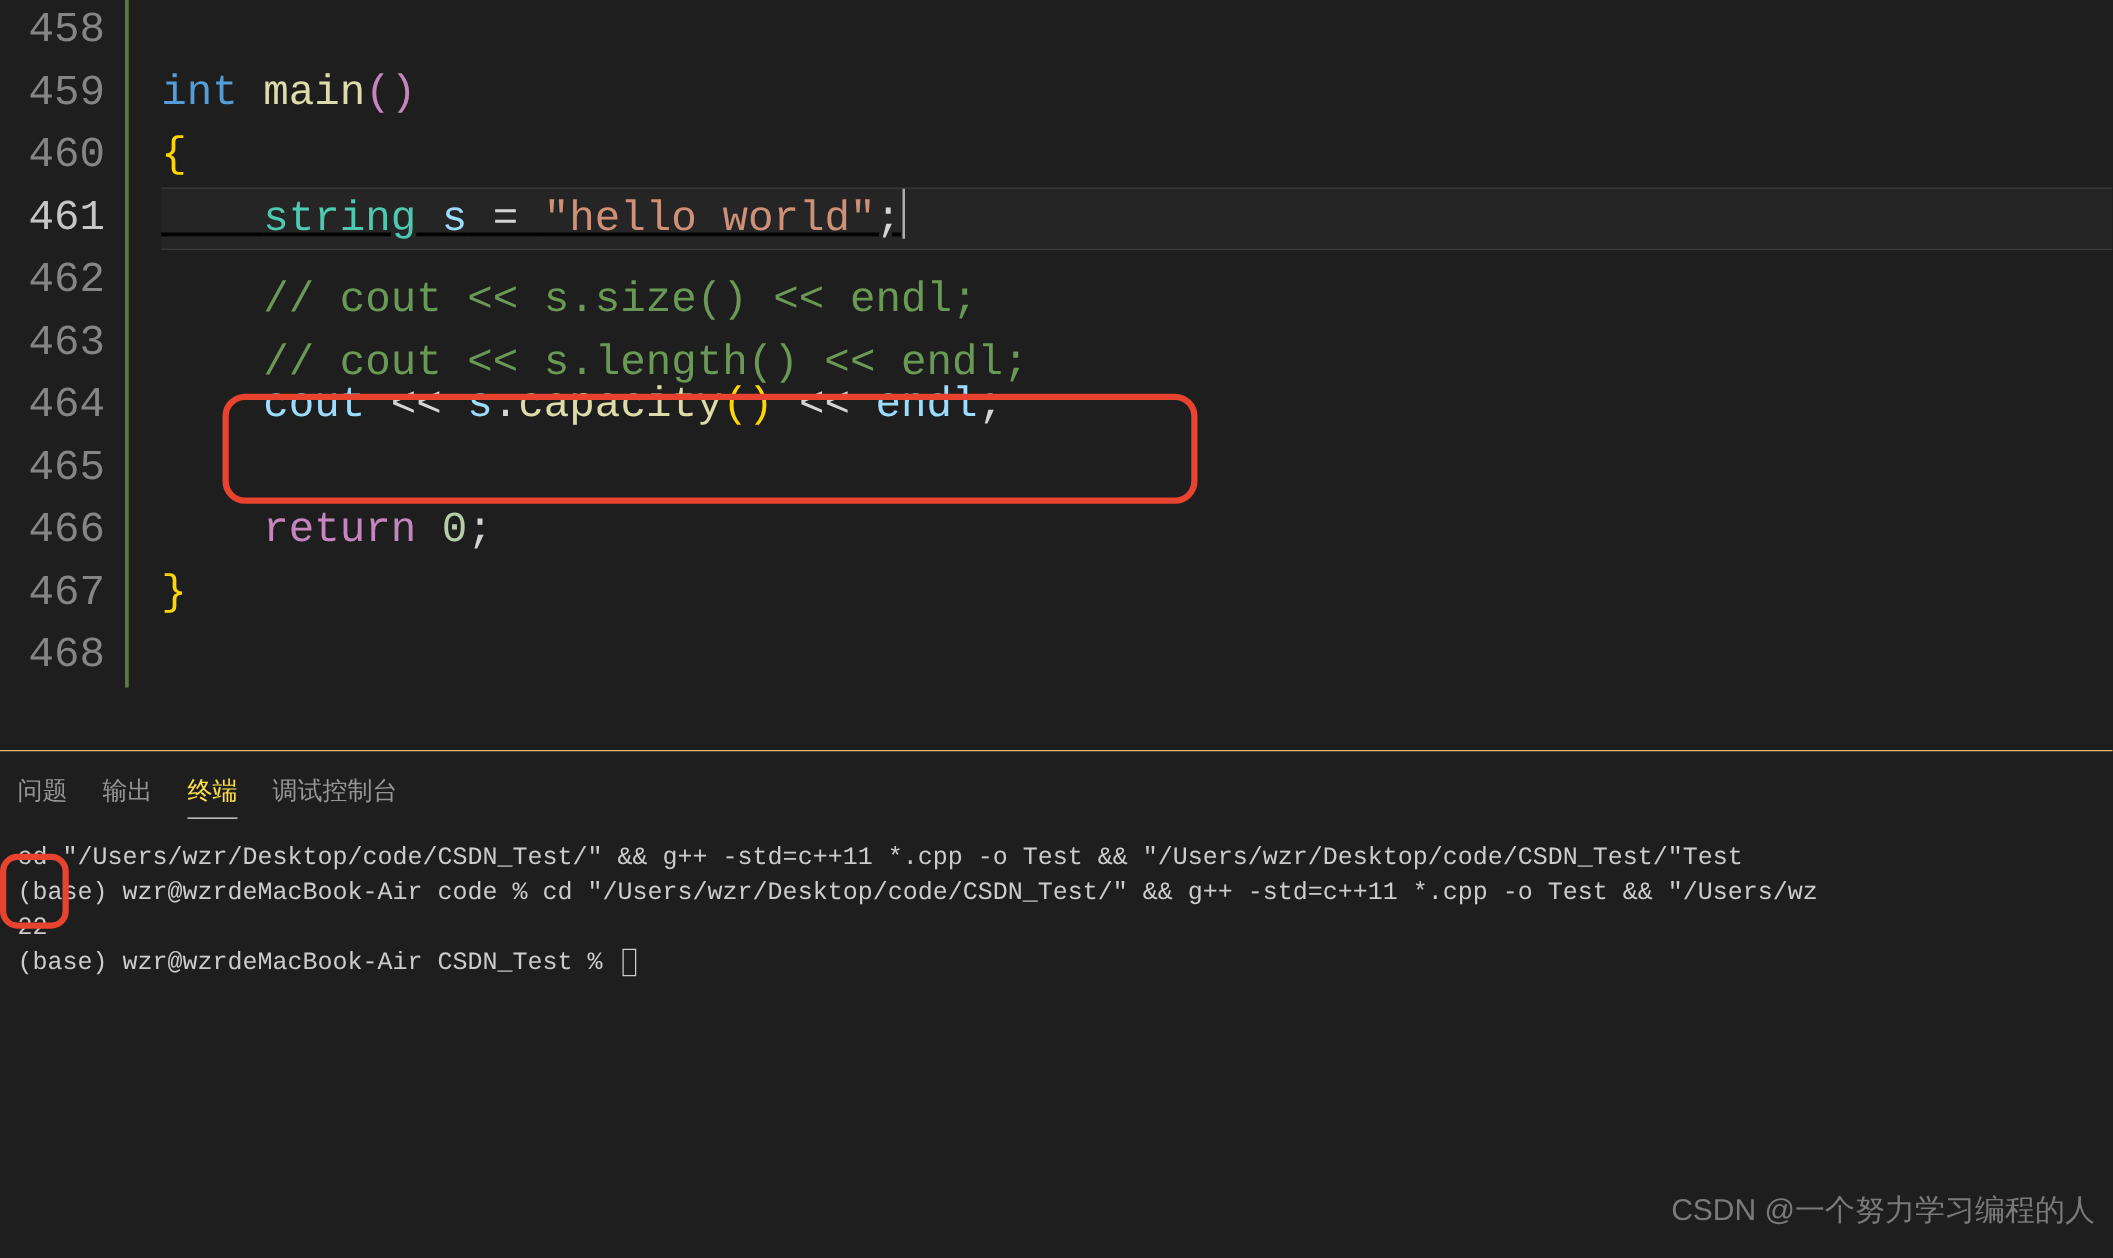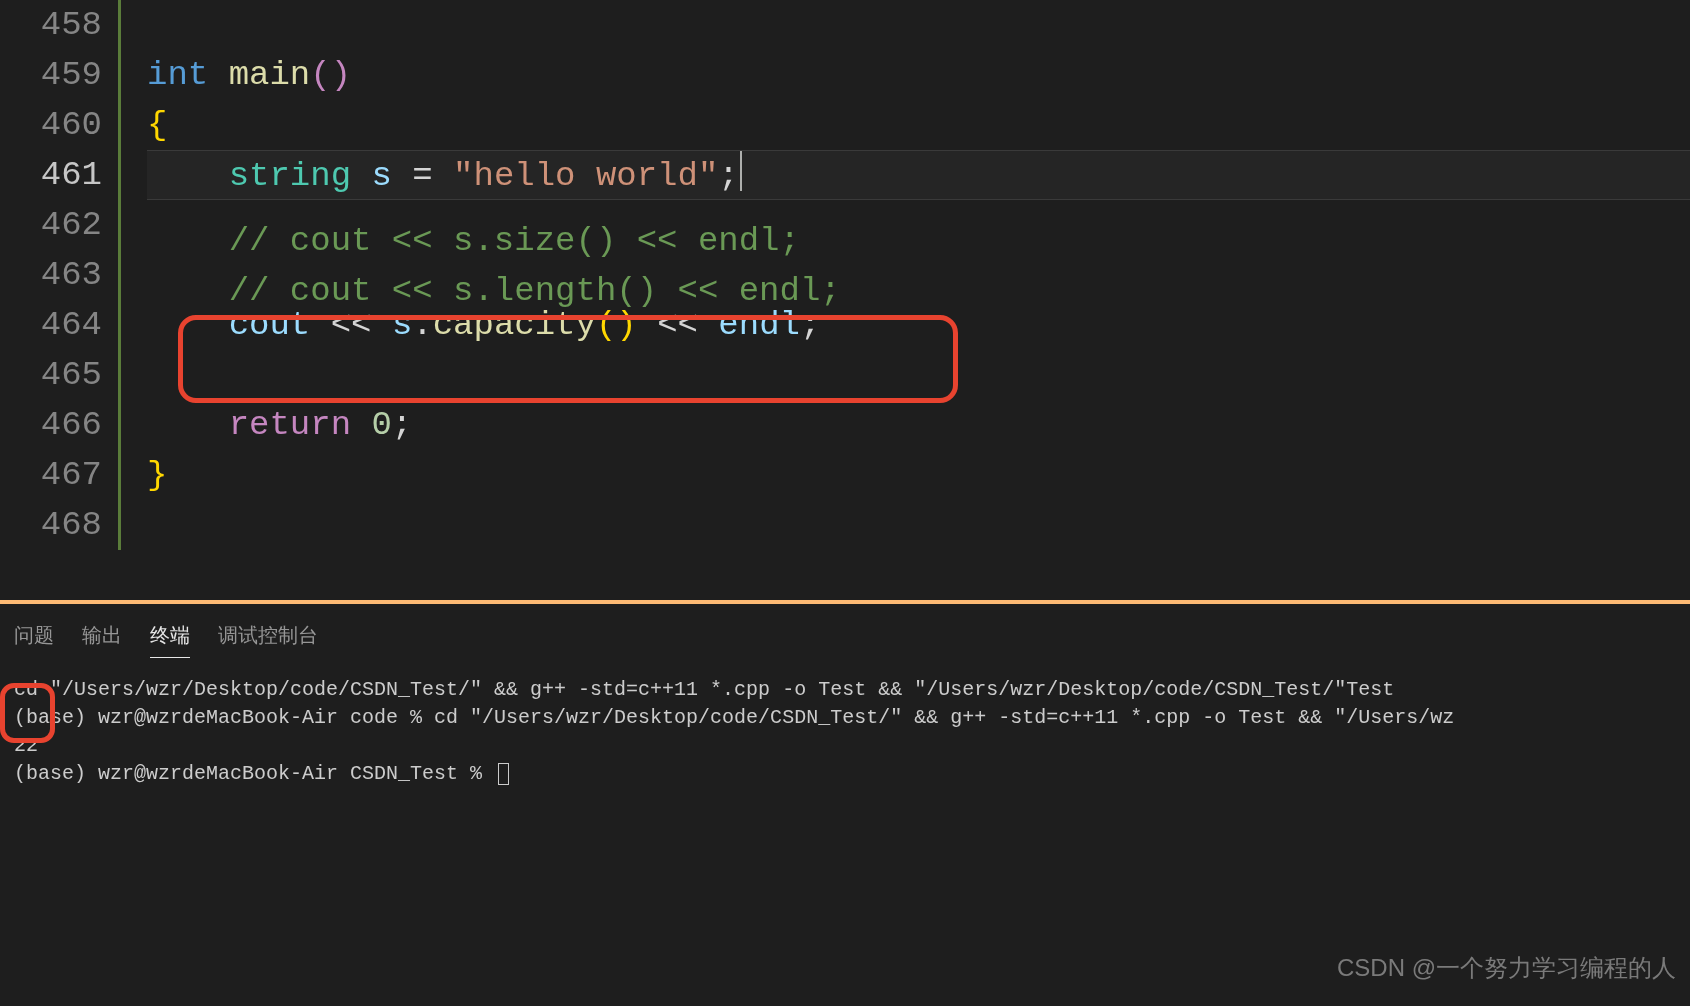--- a/index.html
+++ b/index.html
@@ -21,21 +21,21 @@
   position: relative;
   overflow: hidden;
 }
 .code-container {
   display: flex;
   font-size: 34px;
   line-height: 50px;
   padding-top: 0;
 }
 .gutter {
-  width: 118px;
+  width: 100px;
   text-align: right;
   padding-right: 16px;
   color: #858585;
   user-select: none;
   flex-shrink: 0;
 }
 .gutter .line-num {
   height: 50px;
   display: flex;
   align-items: center;
@@ -64,20 +64,21 @@
   height: 50px;
   white-space: pre;
   display: flex;
   align-items: flex-start;
   position: relative;
 }
 .code-line.current {
   background: rgba(255,255,255,0.03);
   border-top: 1px solid #3a3a3a;
   border-bottom: 1px solid #3a3a3a;
+  text-decoration: underline;
 }
 .tok-kw { color: #569cd6; }
 .tok-type { color: #4ec9b0; }
 .tok-fn { color: #dcdcaa; }
 .tok-var { color: #9cdcfe; }
 .tok-op { color: #d4d4d4; }
 .tok-punc { color: #d4d4d4; }
 .tok-brace { color: #ffd700; }
 .tok-paren { color: #c586c0; }
 .tok-paren-inner { color: #ffd700; }
@@ -104,35 +105,35 @@
   width: 780px;
   height: 88px;
 }
 .panel {
   position: absolute;
   left: 0;
   right: 0;
   bottom: 0;
   height: 406px;
   background: #1e1e1e;
-  border-top: 4px solid #fdba74;
+  border-top: 1px solid #fdba74;
 }
 .tabs {
   display: flex;
   gap: 28px;
   padding: 18px 14px 8px 14px;
   font-size: 20px;
   color: #969696;
 }
 .tab {
   padding-bottom: 8px;
   cursor: pointer;
 }
 .tab.active {
-  color: #e5e5e5;
+  color: #fde047;
   border-bottom: 1px solid #e7e7e7;
   font-family: Liberation Serif, serif;
 }
 .terminal {
   padding: 10px 14px;
   font-size: 20px;
   line-height: 28px;
   color: #cccccc;
   font-family: Menlo, Monaco, "Courier New", monospace;
   white-space: pre;

